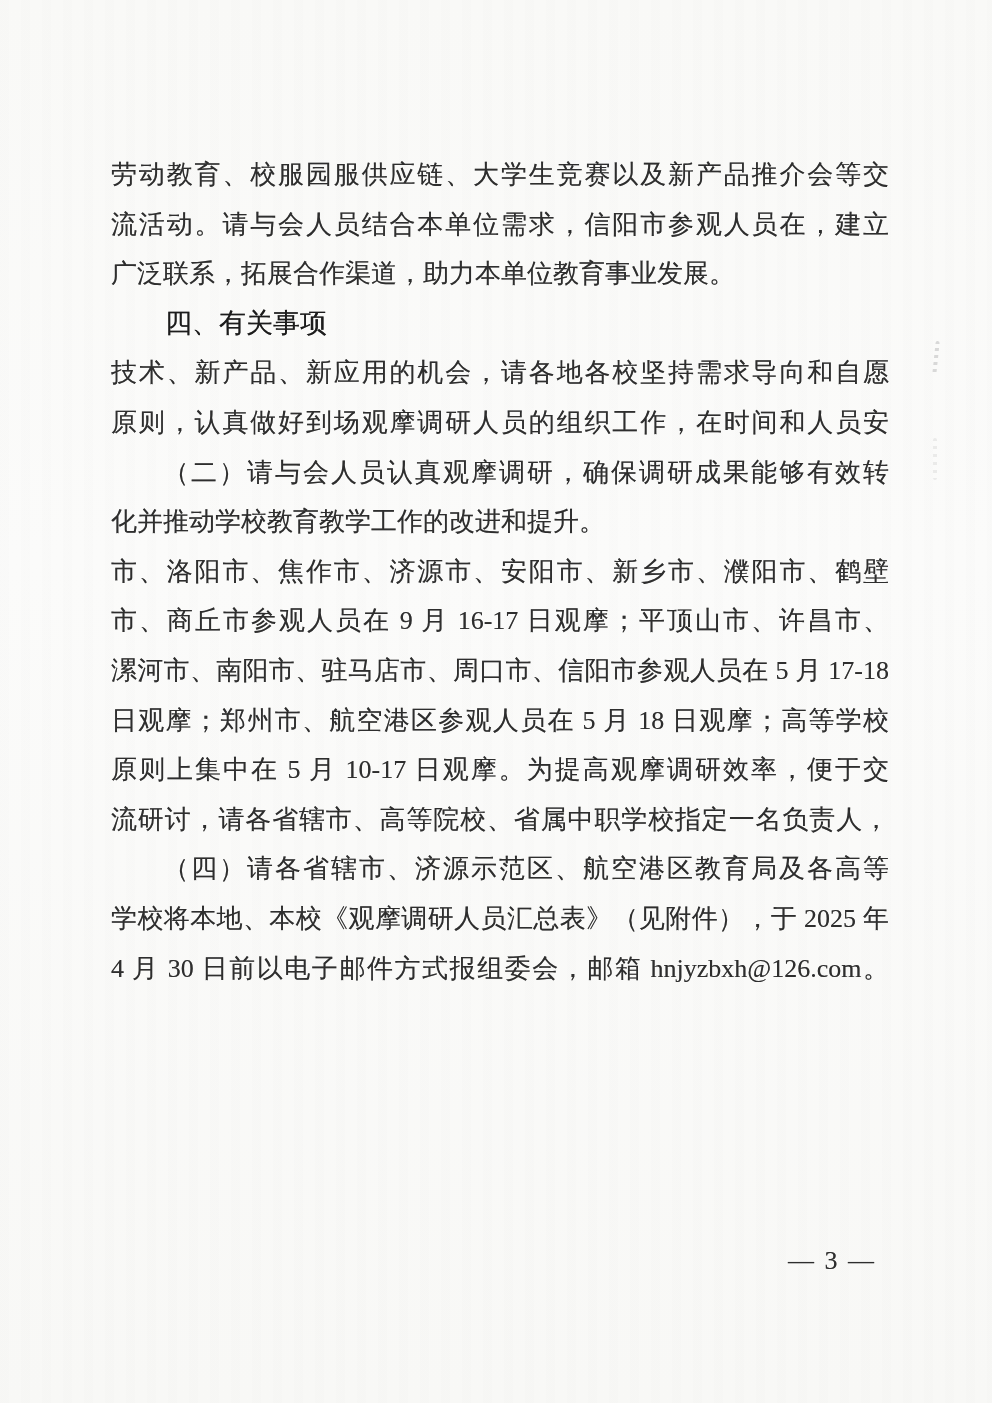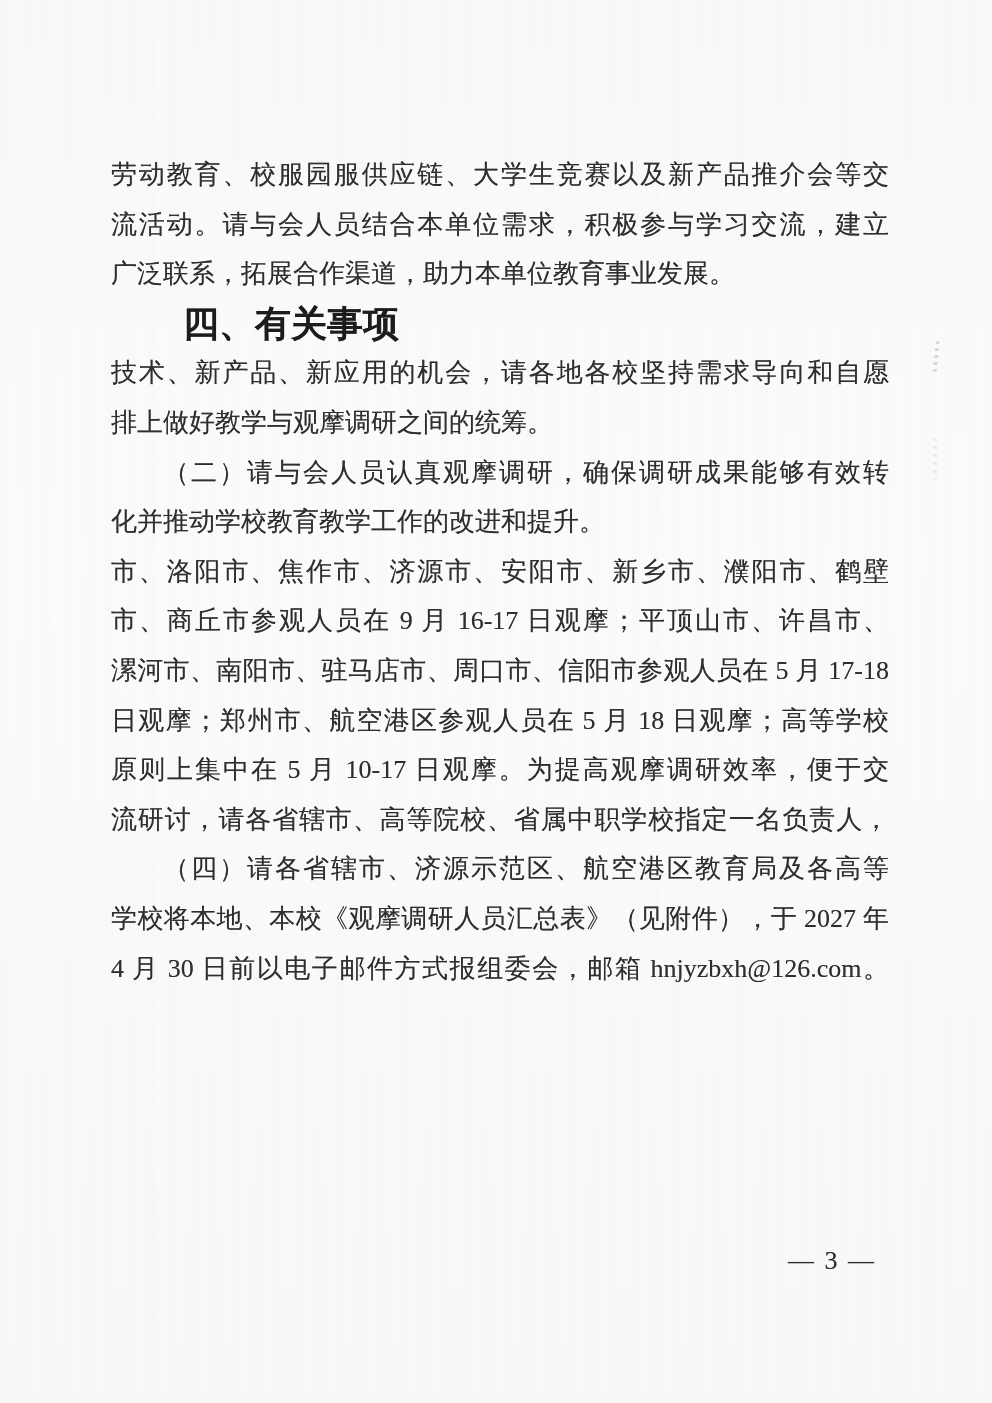--- a/index.html
+++ b/index.html
@@ -38,22 +38,22 @@
     text-shadow: 0 0 0.5px rgba(40,40,40,0.45);
   }
   .line.para-end {
     text-align-last: left;
   }
   .line.para-start {
     text-indent: 2em;
   }
   .line.heading {
     font-family: "Liberation Sans", "DejaVu Sans", sans-serif;
-    font-weight: 700;
-    font-size: 36px;
+    font-weight: 400;
+    font-size: 27px;
     color: #1c1c1c;
     text-align-last: left;
     text-indent: 2em;
     text-shadow: 0 0 0.6px rgba(0,0,0,0.6);
   }
   .page-footer {
     position: absolute;
     top: 1244px;
     right: 116px;
     font-size: 26px;
@@ -82,33 +82,33 @@
     background: repeating-linear-gradient(185deg, #d2d2d2 0 3px, transparent 3px 8px);
     opacity: 0.4;
   }
 </style>
 </head>
 <body>
 
 <div class="page">
   <div class="text-block">
       <div class="line">劳动教育、校服园服供应链、大学生竞赛以及新产品推介会等交</div>
-      <div class="line">流活动。请与会人员结合本单位需求，积极参与学习交流，建立</div>
+      <div class="line">流活动。请与会人员结合本单位需求，信阳市参观人员在，建立</div>
       <div class="line para-end">广泛联系，拓展合作渠道，助力本单位教育事业发展。</div>
       <div class="line heading">四、有关事项</div>
       <div class="line">技术、新产品、新应用的机会，请各地各校坚持需求导向和自愿</div>
-      <div class="line para-end">排上做好教学与观摩调研之间的统筹。</div>
+      <div class="line">原则，认真做好到场观摩调研人员的组织工作，在时间和人员安</div>
       <div class="line para-start">（二）请与会人员认真观摩调研，确保调研成果能够有效转</div>
       <div class="line para-end">化并推动学校教育教学工作的改进和提升。</div>
       <div class="line">市、洛阳市、焦作市、济源市、安阳市、新乡市、濮阳市、鹤壁</div>
       <div class="line">市、商丘市参观人员在 9 月 16-17 日观摩；平顶山市、许昌市、</div>
       <div class="line">漯河市、南阳市、驻马店市、周口市、信阳市参观人员在 5 月 17-18</div>
       <div class="line">日观摩；郑州市、航空港区参观人员在 5 月 18 日观摩；高等学校</div>
       <div class="line">原则上集中在 5 月 10-17 日观摩。为提高观摩调研效率，便于交</div>
       <div class="line">流研讨，请各省辖市、高等院校、省属中职学校指定一名负责人，</div>
       <div class="line para-start">（四）请各省辖市、济源示范区、航空港区教育局及各高等</div>
-      <div class="line">学校将本地、本校《观摩调研人员汇总表》（见附件），于 2027 年</div>
+      <div class="line">学校将本地、本校《观摩调研人员汇总表》（见附件），于 2025 年</div>
       <div class="line">4 月 30 日前以电子邮件方式报组委会，邮箱 hnjyzbxh@126.com。</div>
     </div>
   <div class="page-footer">— 3 —</div>
   <div class="scan-artifact artifact-a"></div>
   <div class="scan-artifact artifact-b"></div>
 </div>
 
 </body></html>

